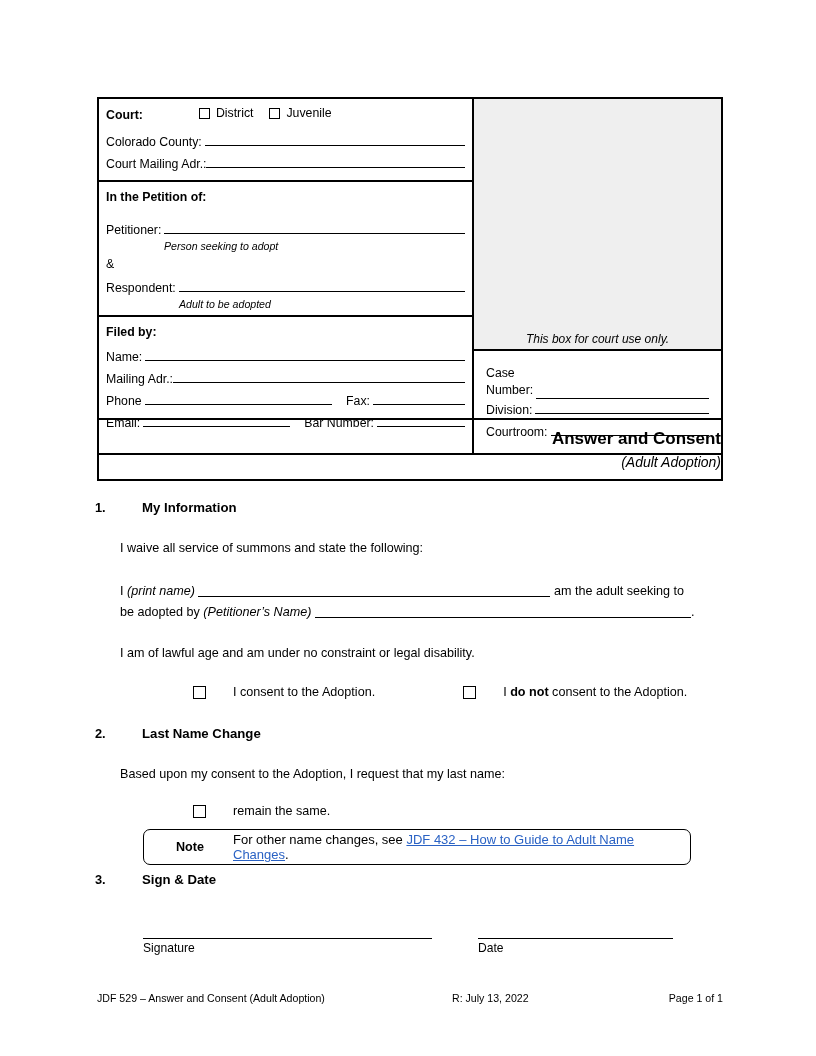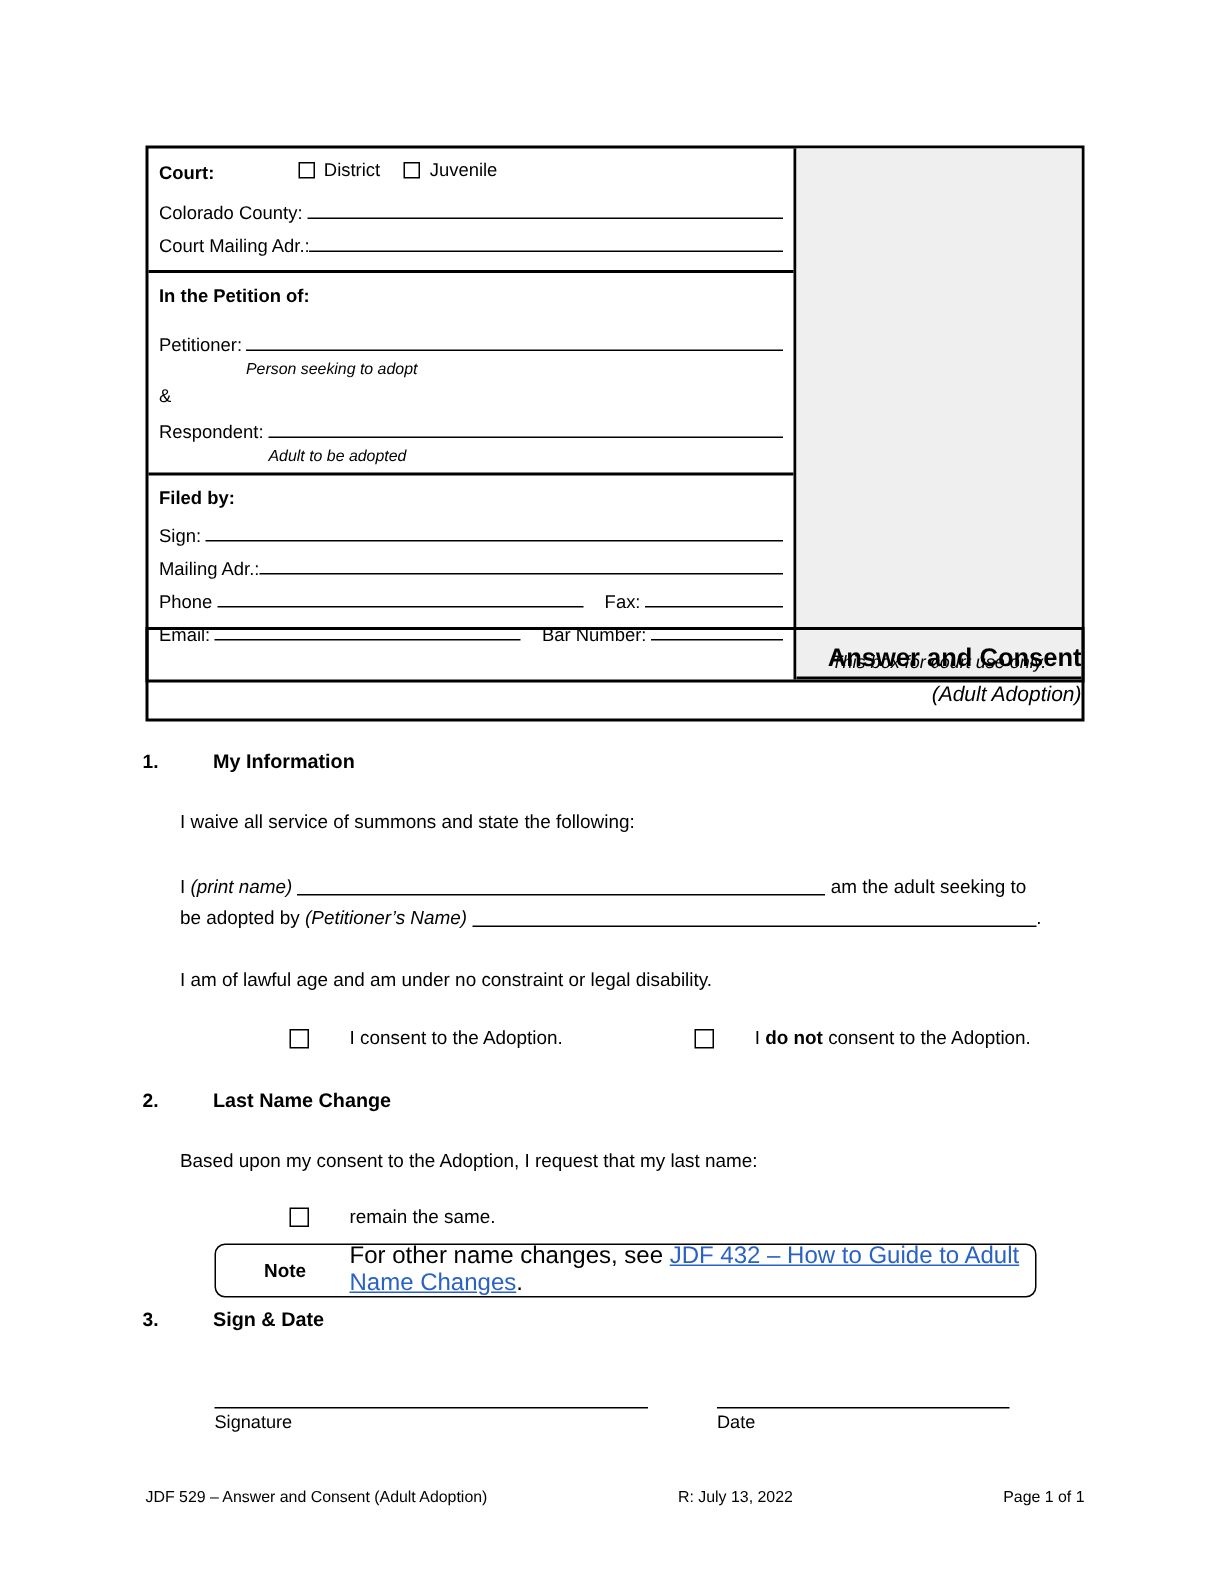--- a/index.html
+++ b/index.html
@@ -30,21 +30,21 @@
     top: 97px;
     width: 626px;
     border: 2px solid #000;
     box-sizing: border-box;
   }
   .cap-top {
     display: flex;
     align-items: stretch;
   }
   .cap-left {
-    width: 432px;
+    width: 375px;
     box-sizing: border-box;
     border-right: 2px solid #000;
   }
   .cap-right {
     flex: 1;
     box-sizing: border-box;
     display: flex;
     flex-direction: column;
   }
 
@@ -225,21 +225,21 @@
     align-items: center;
     background: #fff;
   }
   .note-label {
     font-weight: bold;
     font-size: 12.6px;
     margin-left: 32px;
     flex: none;
   }
   .note-text {
-    font-size: 16px;
+    font-size: 13px;
     margin-left: 29px;
   }
   .link {
     color: #2a62c4;
     text-decoration: underline;
   }
 
   
   .sigrow {
     position: absolute;
@@ -319,21 +319,21 @@
             <span class="fill"></span>
           </div>
           <div class="hint ind2">Adult to be adopted</div>
         </div>
 
         <div class="cap-sec" style="padding-top:6px;padding-bottom:20px;">
           <div class="row">
             <span class="lbl b">Filed by:</span>
           </div>
           <div class="row" style="margin-top:5px;">
-            <span class="lbl">Sign:</span>
+            <span class="lbl">Name:</span>
             <span class="fill"></span>
           </div>
           <div class="row" style="margin-top:2px;">
             <span class="lbl">Mailing Adr.:</span>
             <span class="fill nolead"></span>
           </div>
           <div class="row" style="margin-top:2px;">
             <span class="lbl">Phone</span>
             <span class="fill" style="margin-right:14px;"></span>
             <span class="lbl">Fax:</span>
@@ -344,20 +344,37 @@
             <span class="fill" style="margin-right:14px;"></span>
             <span class="lbl">Bar Number:</span>
             <span class="fill fixed-bar"></span>
           </div>
         </div>
       </div>
 
       <div class="cap-right">
         <div class="courtuse">
           <div class="courtuse-label">This box for court use only.</div>
+        </div>
+        <div class="caseinfo">
+          <div class="row" style="align-items:flex-end;">
+            <span class="lbl case-lbl2">
+              <span>Case</span><br>
+              <span>Number:</span>
+            </span>
+            <span class="fill"></span>
+          </div>
+          <div class="row">
+            <span class="lbl">Division:</span>
+            <span class="fill"></span>
+          </div>
+          <div class="row">
+            <span class="lbl">Courtroom:</span>
+            <span class="fill"></span>
+          </div>
         </div>
       </div>
     </div>
   </div>
 
   <div class="titlebox">
     <div class="doc-title">Answer and Consent</div>
     <div class="doc-subtitle">(Adult Adoption)</div>
   </div>
 

